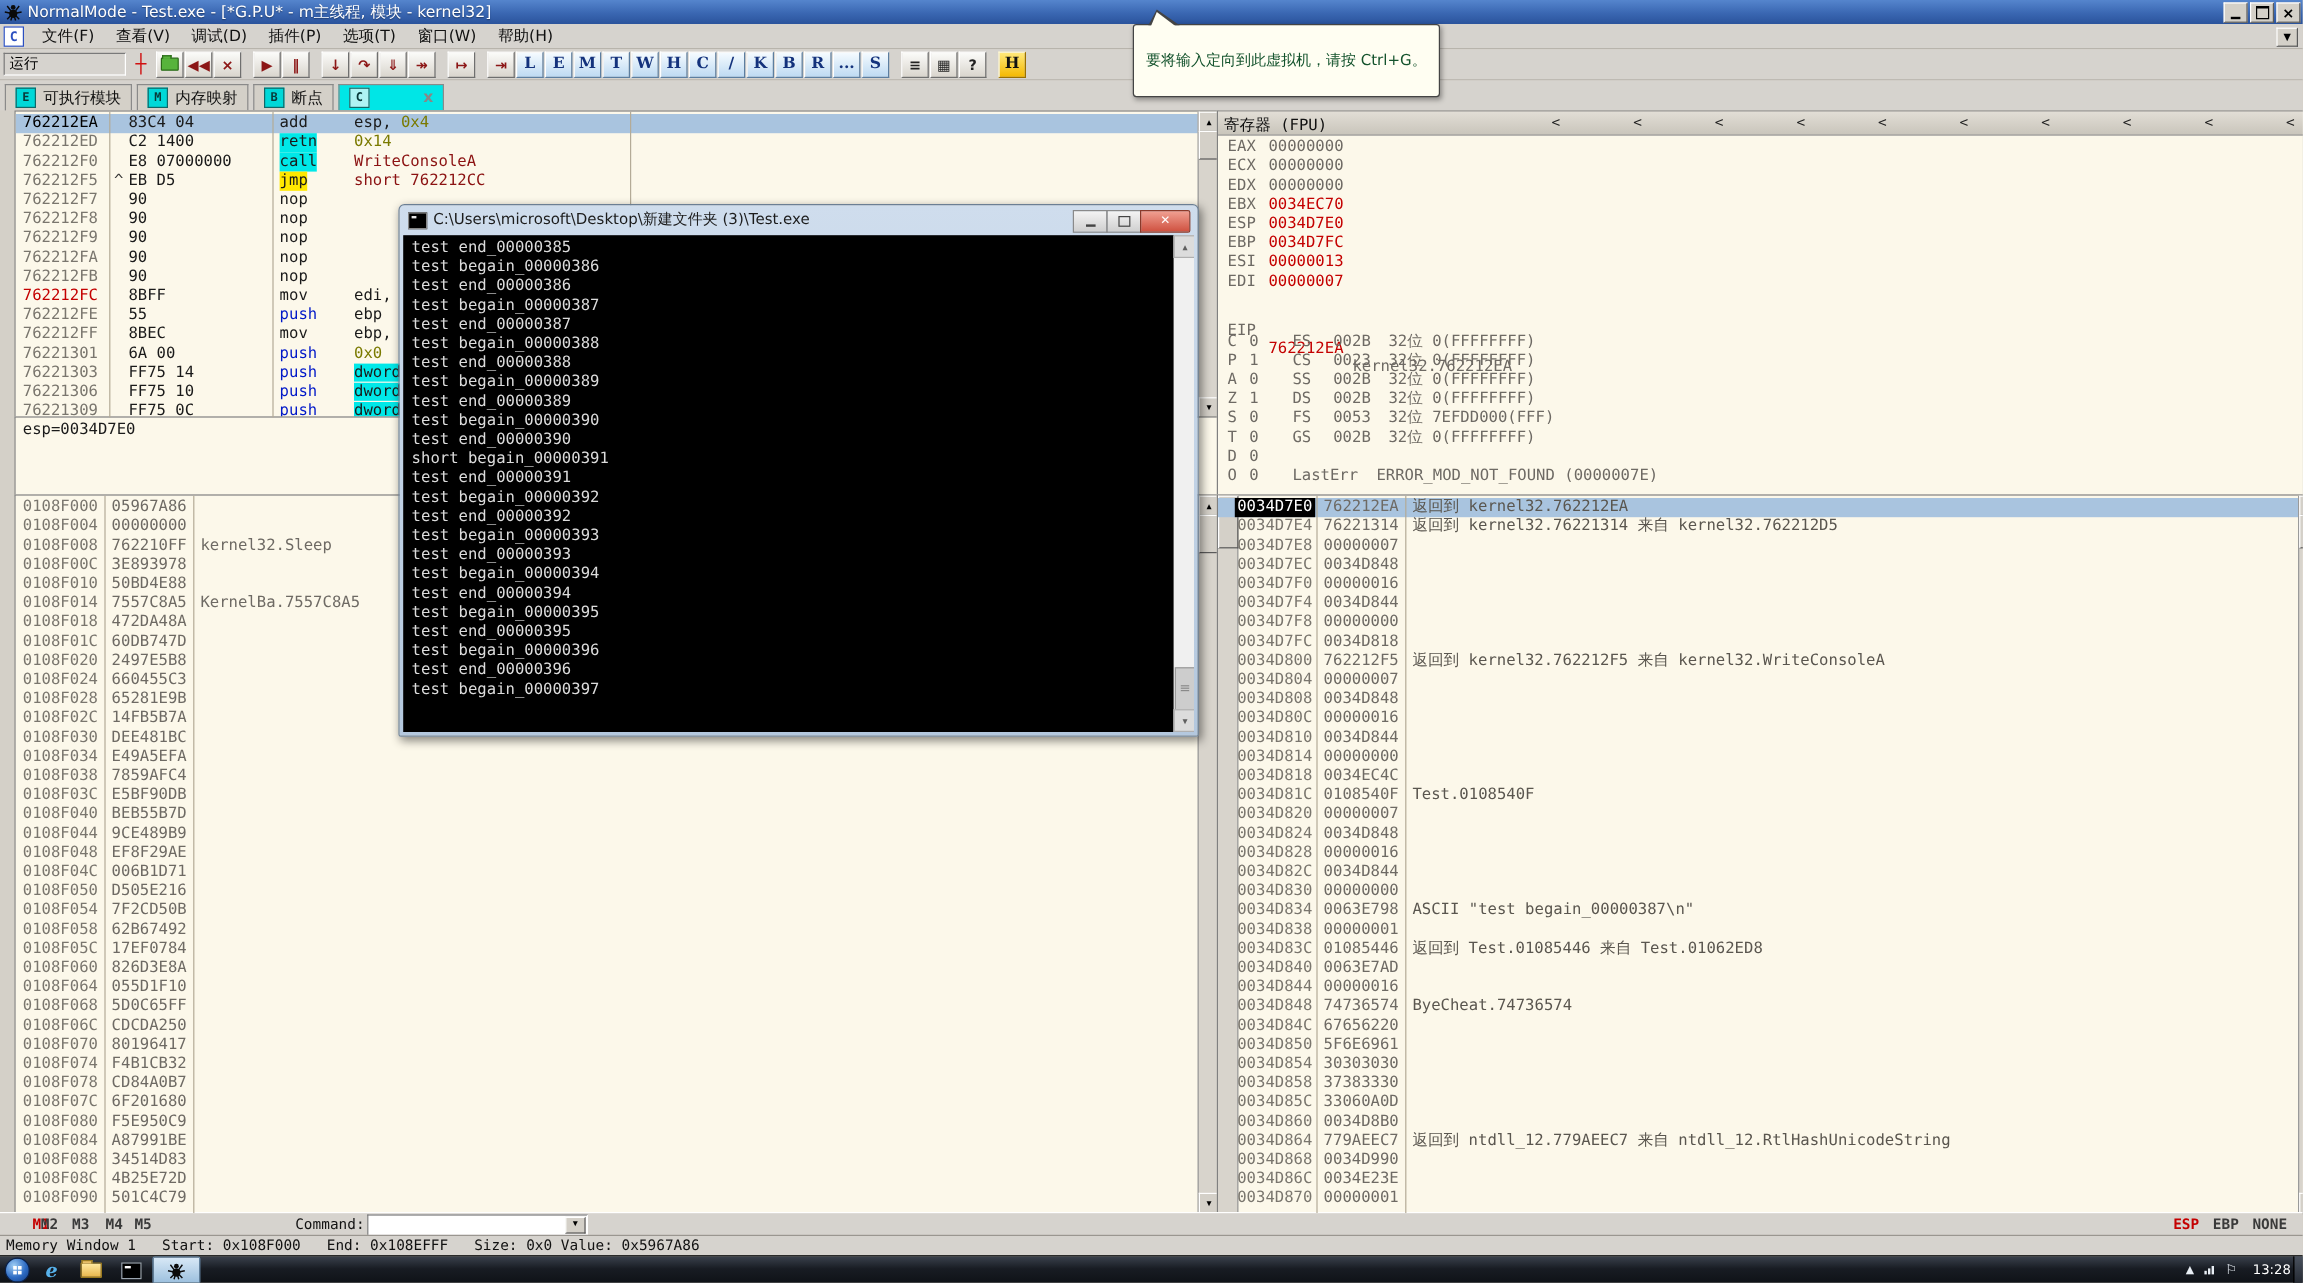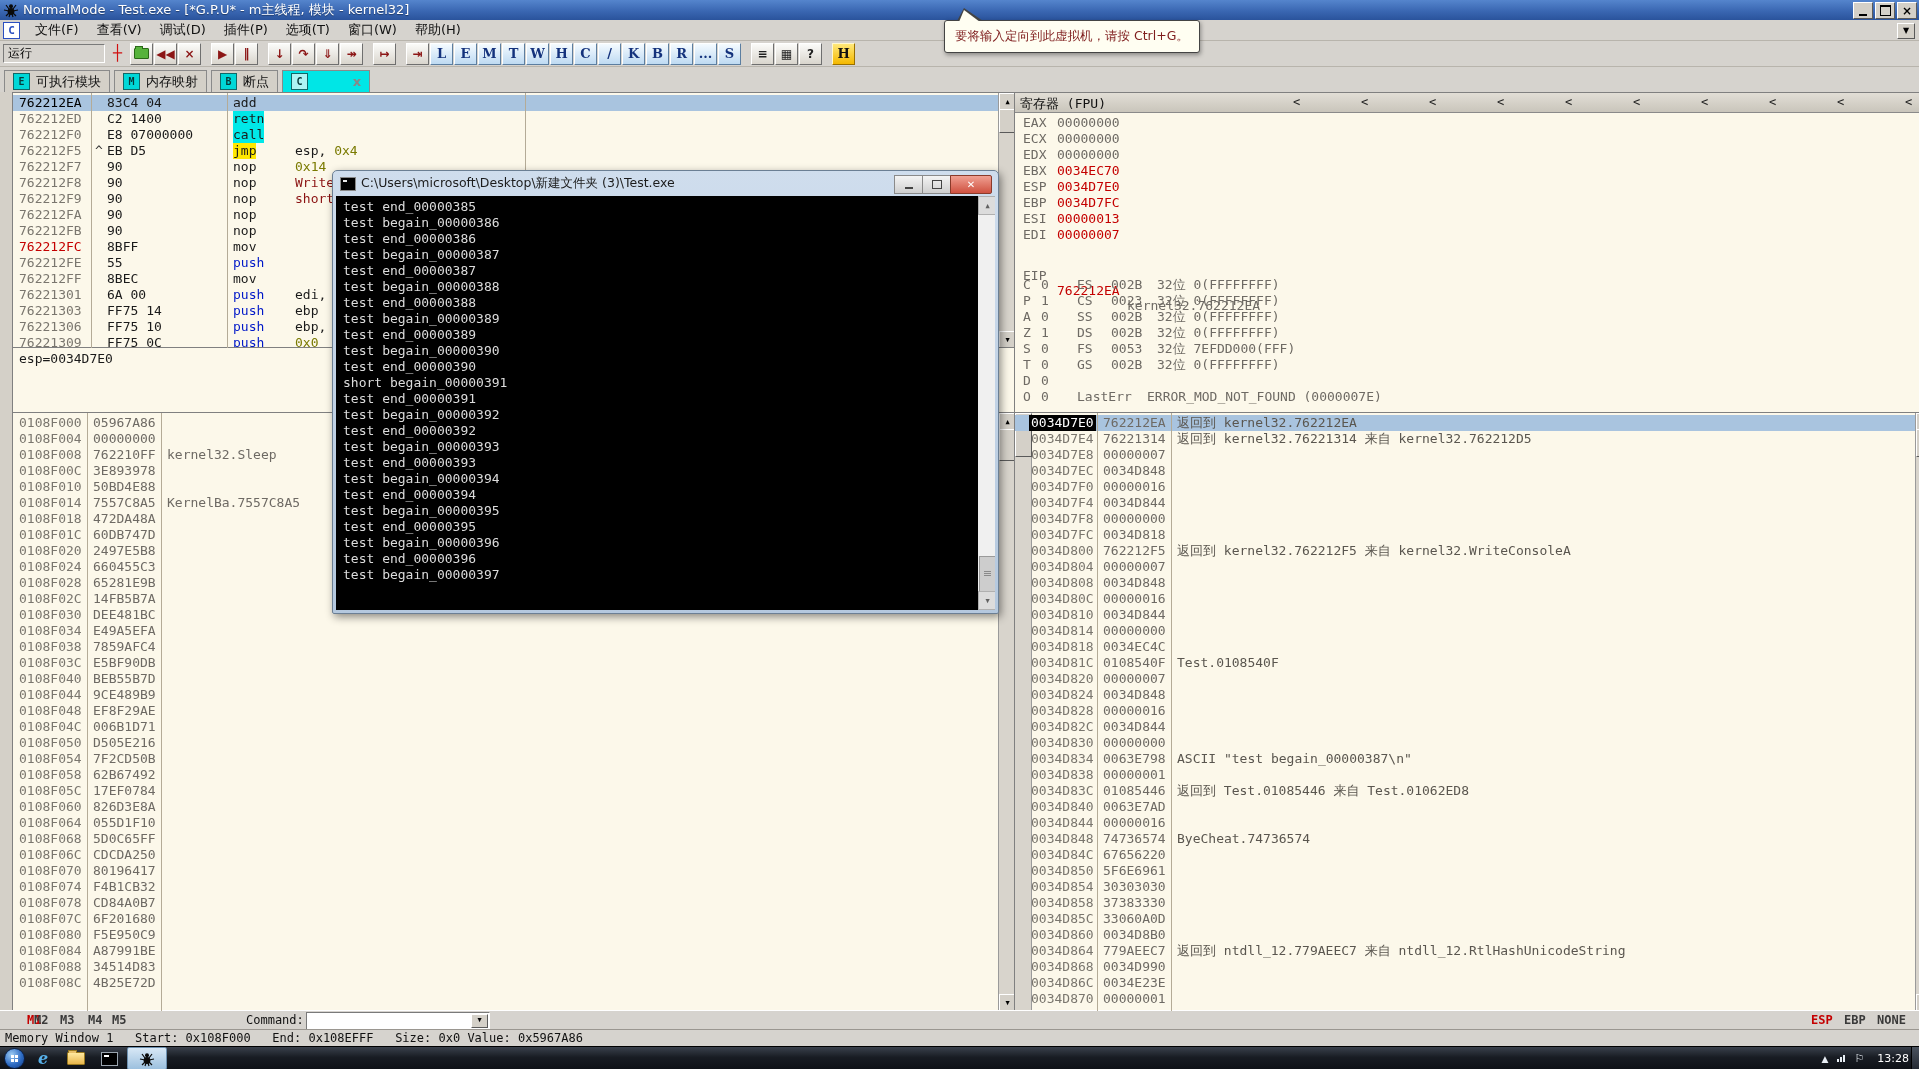--- a/index.html
+++ b/index.html
@@ -79,21 +79,21 @@
 
   .c-addr{left:6px;color:#7a766e;}
   .drow.sel .c-addr{color:#000;}
   .c-addr.red{color:#c40000;}
   .c-prefix{left:82px;color:#333;}
   .c-bytes{left:94px;color:#1a1a1a;}
   .c-mn{left:220px;color:#1a1a1a;text-align:right;}
   .mn-blue{color:#0018c8;}
   .bg-cyan{background:#00e8e8;}
   .bg-yellow{background:#ffe800;}
-  .c-ops{left:282px;margin-top:48px;}
+  .c-ops{left:282px;}
   .op-k{position:static !important;color:#1a1a1a;}
   .op-n{position:static !important;color:#7a7a00;}
   .op-r{position:static !important;color:#8b1212;}
   .op-hl{position:static !important;background:#00e8e8;color:#1a1a1a;}
 
   .m-addr{left:6px;color:#7a766e;}
   .m-val{left:80px;color:#6e6a64;}
   .m-com{left:154px;color:#6e6a64;}
 
   .s-addr{left:16px;color:#7a766e;}
@@ -165,21 +165,21 @@
   .cw-line{height:16px;font-size:13px;color:#dcdcdc;white-space:pre;}
   .cw-sb{position:absolute;right:0;top:0;bottom:0;width:17px;background:#f0f0f0;}
   .cw-sb .ar{position:absolute;left:0;width:17px;height:17px;background:#dcdcdc;color:#606060;
     font-size:7px;display:flex;align-items:center;justify-content:center;border:1px solid #b0b0b0;}
   .cw-sb .th{position:absolute;left:1px;width:15px;height:34px;background:#cdcdcd;border:1px solid #9a9a9a;}
   .cw-sb .grip{width:7px;height:1px;background:#8a8a8a;margin:1px auto;box-shadow:0 2px #8a8a8a,0 4px #8a8a8a;margin-top:14px;}
 
   
   .vmtip{position:absolute;left:944px;top:20px;z-index:60;height:27px;background:#fffef2;
     border:1px solid #444;border-radius:3px;box-shadow:1px 2px 4px rgba(0,0,0,.35);
-    display:flex;align-items:center;padding:2px 10px;font-size:12.5px;color:#7f1d1d;white-space:pre;}
+    display:flex;align-items:center;padding:16px 10px;font-size:12.5px;color:#14532d;white-space:pre;}
   .vmtip .tail-b{position:absolute;left:12px;top:-13px;width:0;height:0;
     border-left:7px solid transparent;border-right:19px solid transparent;border-bottom:13px solid #444;}
   .vmtip .tail{position:absolute;left:14px;top:-11px;width:0;height:0;
     border-left:5px solid transparent;border-right:16px solid transparent;border-bottom:12px solid #fffef2;}
 
   
   .taskbar{position:absolute;left:0;top:1046px;width:1919px;height:23px;
     background:linear-gradient(#3a414c,#181c23 45%,#0e1116);border-top:1px solid #000;
     display:flex;align-items:center;z-index:70;}
   .orb{width:19px;height:19px;border-radius:50%;margin-left:4px;
@@ -381,20 +381,21 @@
           <div class="mrow"><span class="m-addr">0108F068</span><span class="m-val">5D0C65FF</span></div>
           <div class="mrow"><span class="m-addr">0108F06C</span><span class="m-val">CDCDA250</span></div>
           <div class="mrow"><span class="m-addr">0108F070</span><span class="m-val">80196417</span></div>
           <div class="mrow"><span class="m-addr">0108F074</span><span class="m-val">F4B1CB32</span></div>
           <div class="mrow"><span class="m-addr">0108F078</span><span class="m-val">CD84A0B7</span></div>
           <div class="mrow"><span class="m-addr">0108F07C</span><span class="m-val">6F201680</span></div>
           <div class="mrow"><span class="m-addr">0108F080</span><span class="m-val">F5E950C9</span></div>
           <div class="mrow"><span class="m-addr">0108F084</span><span class="m-val">A87991BE</span></div>
           <div class="mrow"><span class="m-addr">0108F088</span><span class="m-val">34514D83</span></div>
           <div class="mrow"><span class="m-addr">0108F08C</span><span class="m-val">4B25E72D</span></div>
+          <div class="mrow"><span class="m-addr">0108F090</span><span class="m-val">501C4C79</span></div>
         </div>
       <div class="sbv" style="right:0;top:0;bottom:0;">
         <div class="sb-arrow" style="top:0;">▲</div>
         <div class="sb-thumb" style="top:16px;height:30px;"></div>
         <div class="sb-arrow" style="bottom:0;">▼</div>
       </div>
     </div>
 
     <div class="pane reg-pane mono">
       <div class="reg-header">

